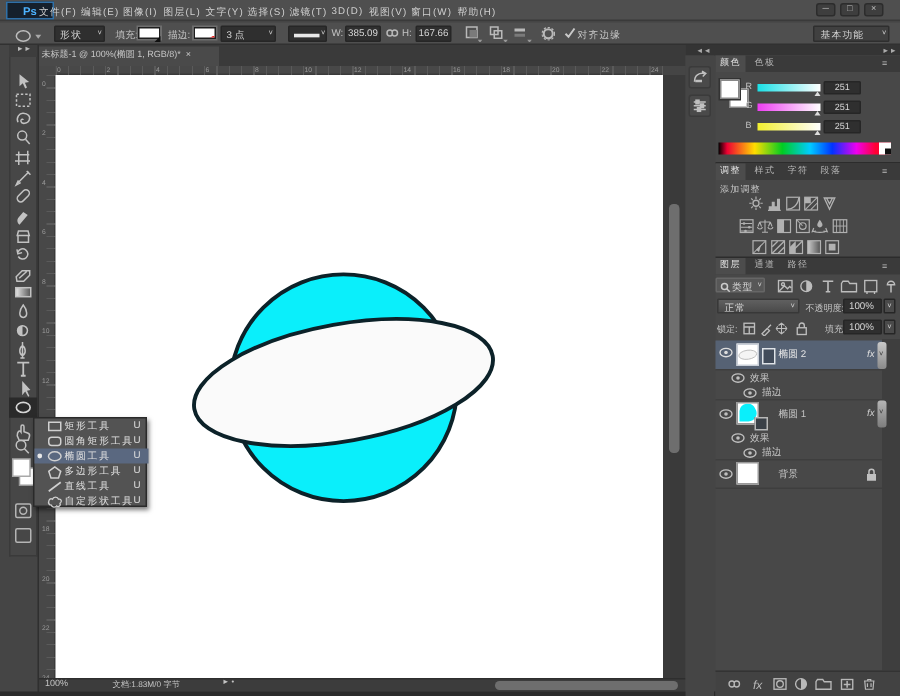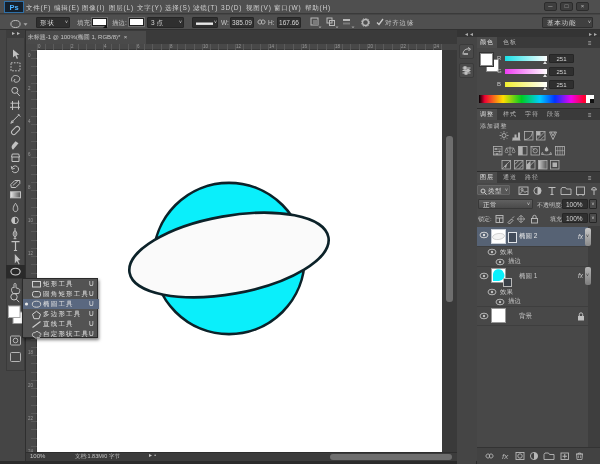--- a/index.html
+++ b/index.html
@@ -1,20 +1,20 @@
 <!DOCTYPE html>
 <html><head><meta charset="utf-8"><style>
 *{margin:0;padding:0;box-sizing:border-box}
 html,body{width:600px;height:464px;overflow:hidden}
 body{font-family:"Liberation Sans",sans-serif;background:#454545;color:#cfcfcf;-webkit-font-smoothing:antialiased}
 .abs{position:absolute}
 #app{position:relative;width:600px;height:464px;background:#454545}
 #menubar{position:absolute;left:0;top:0;width:600px;height:14px;background:#4f4f4f;border-bottom:1px solid #3a3a3a}
 .mi{position:absolute;top:3.5px;font-size:6.5px;letter-spacing:.8px;color:#d0d0d0;white-space:nowrap}
-#pslogo{position:absolute;left:4px;top:1px;width:20px;height:12px;background:#15202c;border:1px solid #2f70a8;color:#4db3ff;font-size:7.5px;font-weight:bold;line-height:11px;text-align:center}
+#pslogo{position:absolute;left:4px;top:1px;width:32px;height:12px;background:#15202c;border:1px solid #2f70a8;color:#4db3ff;font-size:7.5px;font-weight:bold;line-height:11px;text-align:center}
 .winbtn{position:absolute;top:2px;width:13px;height:9px;background:#3e3e3e;border:1px solid #2c2c2c;border-radius:2px;color:#bbb;font-size:6px;line-height:7px;text-align:center}
 #optbar{position:absolute;left:0;top:15px;width:600px;height:15px;background:#4f4f4f;border-bottom:1px solid #313131}
 .lbl{position:absolute;font-size:6.5px;color:#c4c4c4;white-space:nowrap}
 .field{position:absolute;background:#2f2f2f;border:1px solid #262626;border-radius:1px;color:#d6d6d6;font-size:6.5px}
 #tools{position:absolute;left:6px;top:30px;width:19px;height:341px;background:#474747;border:1px solid #3a3a3a;border-top:none}
 #toolhead{position:absolute;left:6px;top:30px;width:19px;height:8px;background:#3d3d3d}
 #tabbar{position:absolute;left:26px;top:30px;width:431px;height:14px;background:#3a3a3a}
 #doctab{position:absolute;left:26px;top:31px;width:120px;height:13px;background:#4a4a4a;color:#c6c6c6;font-size:6px;line-height:13px;white-space:nowrap;overflow:hidden}
 #hruler{position:absolute;left:37px;top:44px;width:405px;height:6px;background:#484848;border-bottom:1px solid #3a3a3a}
 #vruler{position:absolute;left:26px;top:50px;width:11px;height:402px;background:#484848;border-right:1px solid #3a3a3a}

